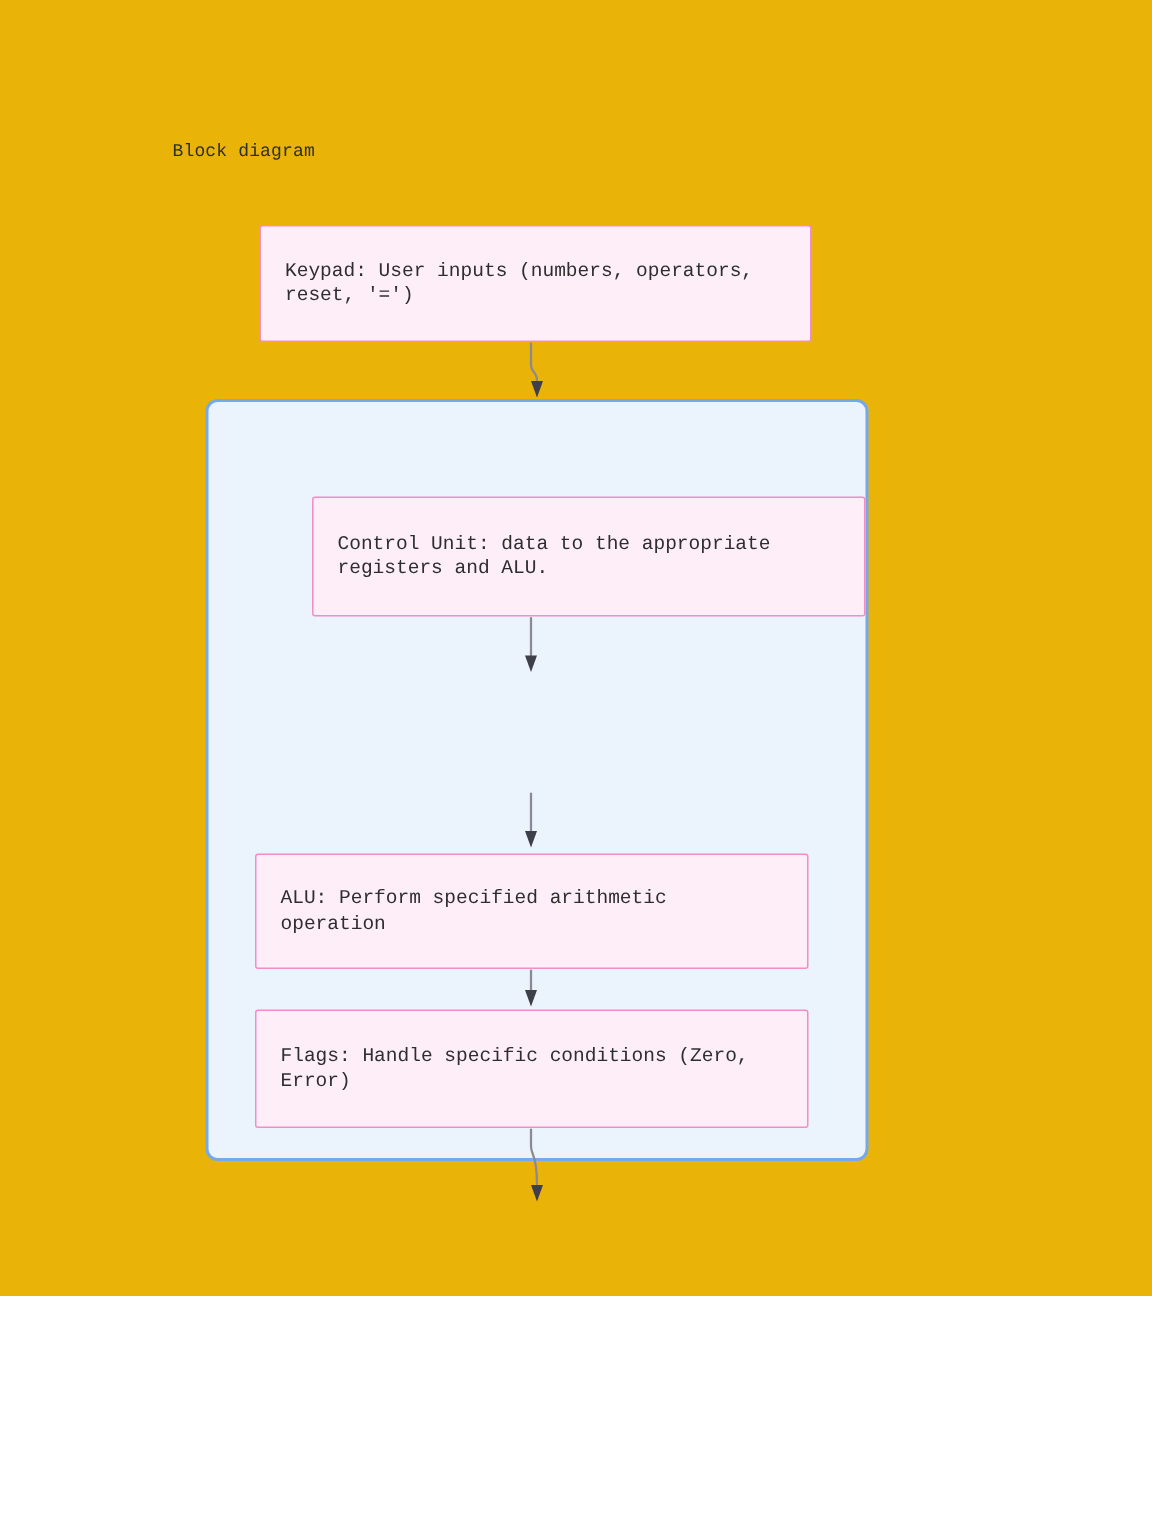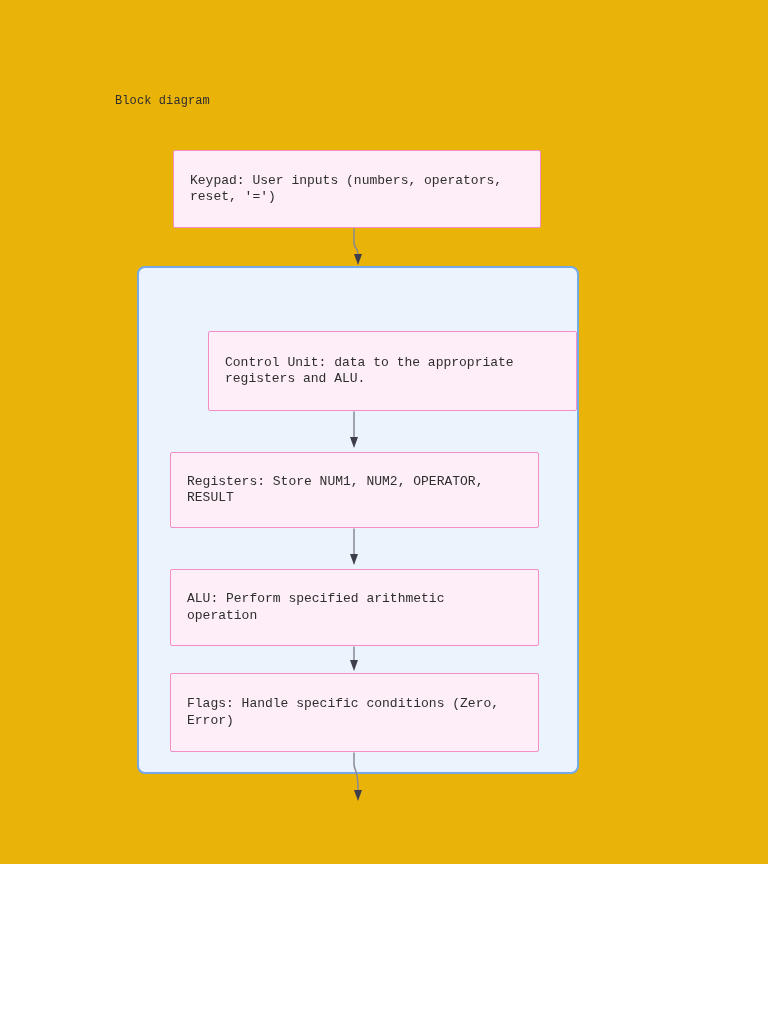--- a/index.html
+++ b/index.html
@@ -102,20 +102,19 @@
 
     <path class="line" d="M354,753 L354,764 C354,771 358,768 358,790"></path>
     <polygon class="head" points="354,790 362,790 358,801"></polygon>
   </svg>
 
 
   <div class="node" id="node-keypad">Keypad: User inputs (numbers, operators, reset, '=')</div>
 
   <div class="node" id="node-control">Control Unit: data to the appropriate registers and ALU.</div>
 
-  <div class="node" id="node-registers">Registers: Store NUM1, NUM2, OPERATOR, RESULT</div>
 
   <div class="node" id="node-alu">ALU: Perform specified arithmetic operation</div>
 
   <div class="node" id="node-flags">Flags: Handle specific conditions (Zero, Error)</div>
 
 
 </div>
 
 </body></html>

